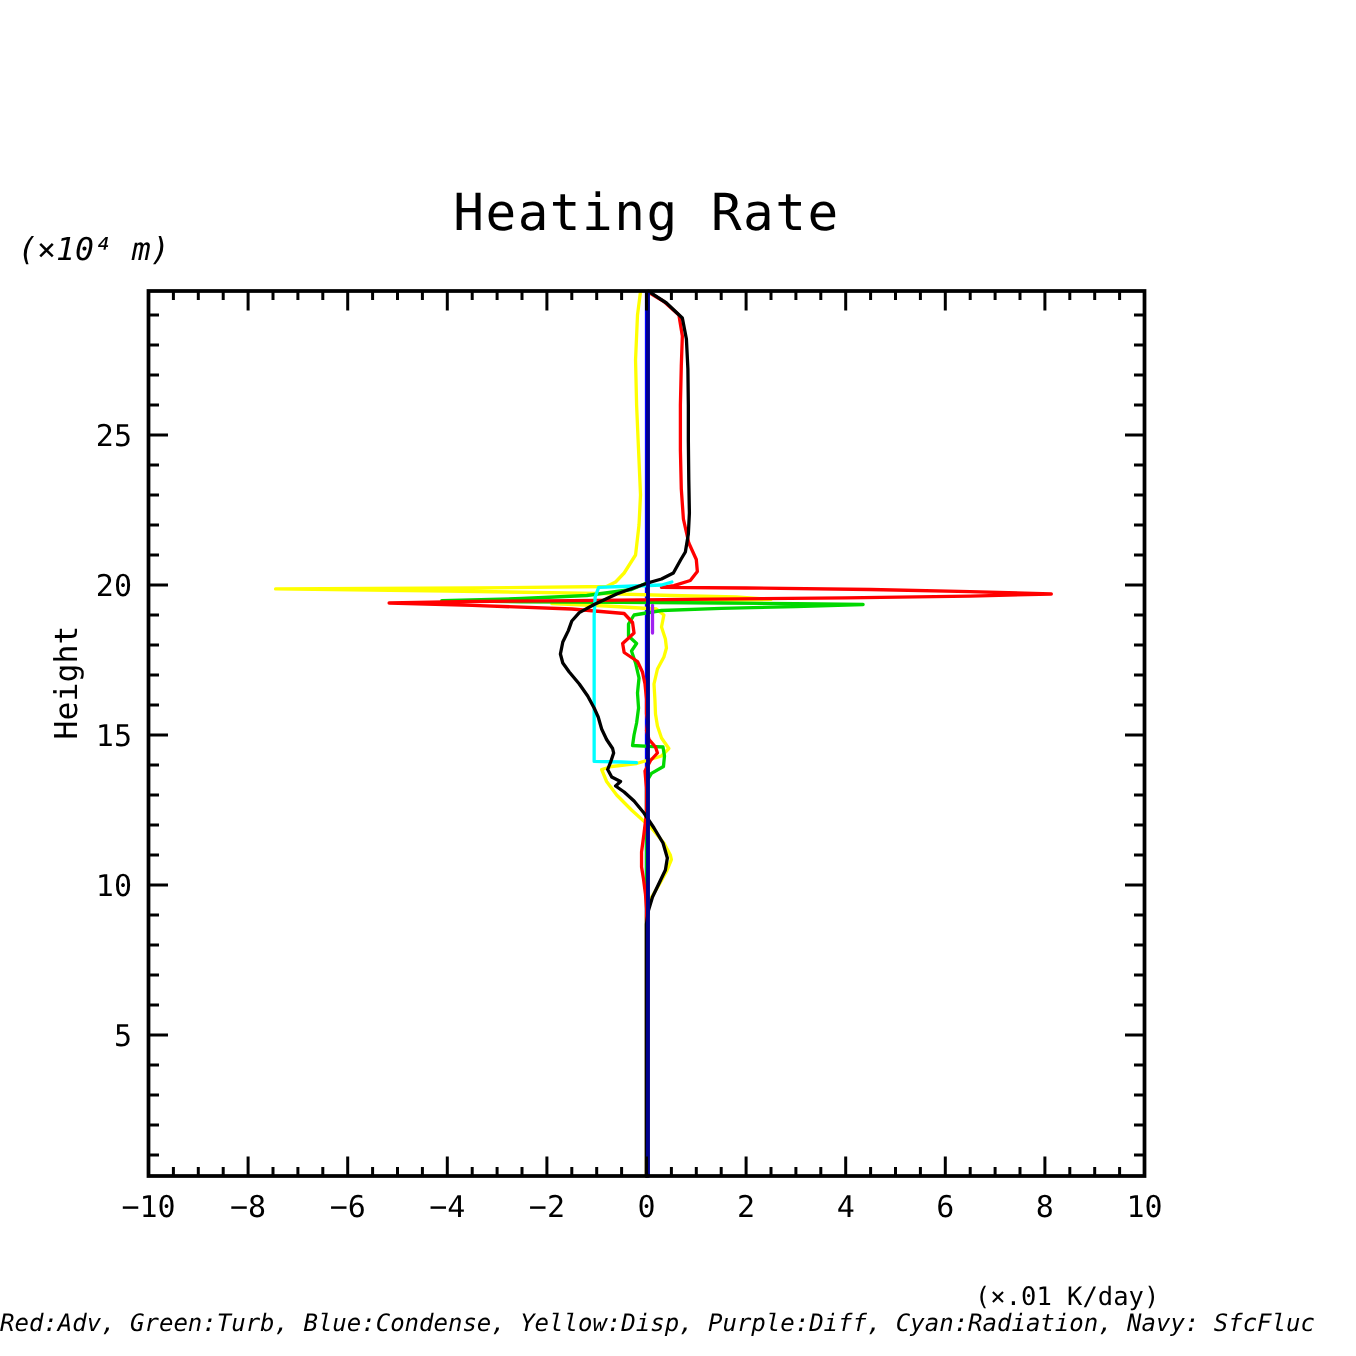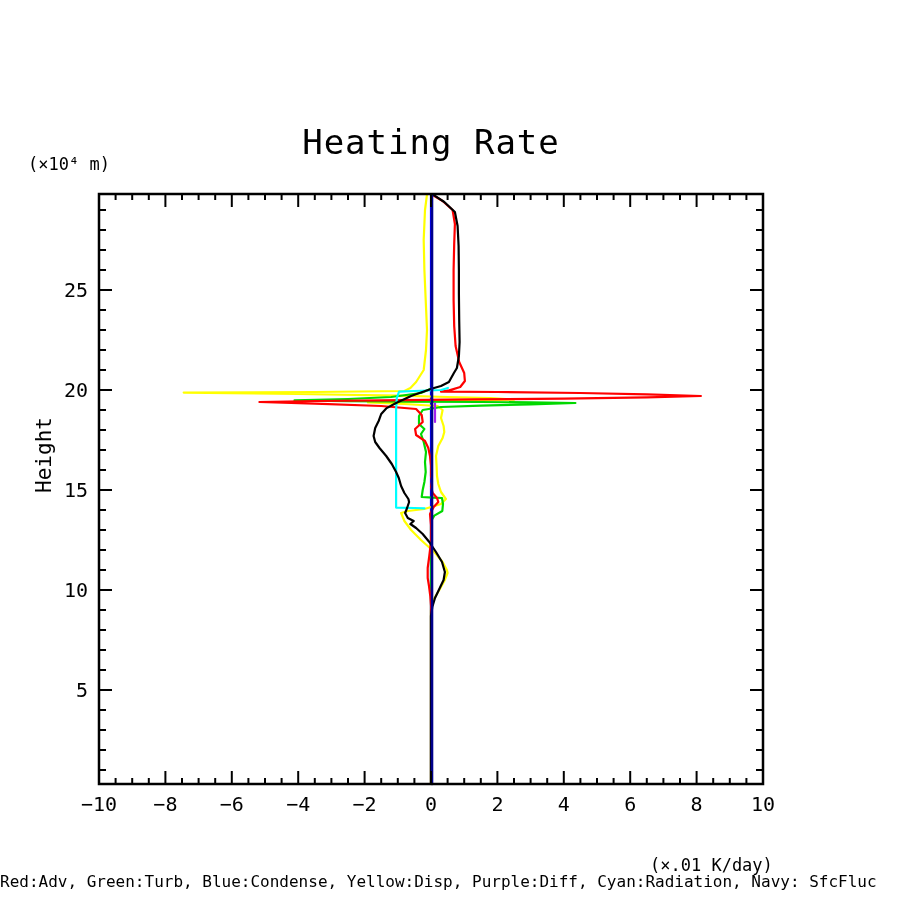--- a/index.html
+++ b/index.html
@@ -5,29 +5,29 @@
   html,body{margin:0;padding:0;background:#ffffff;}
   .canvas{
     position:relative;width:904px;height:904px;background:#ffffff;overflow:hidden;
     font-family:"DejaVu Sans Mono", monospace;color:#000;
   }
   svg#plot{position:absolute;left:0;top:0;}
   .title{
     position:absolute;left:99px;top:122px;width:664px;text-align:center;
     font-size:34px;letter-spacing:1px;white-space:pre;
   }
-  .yunit{position:absolute;left:28px;top:154px;font-size:17px;white-space:pre;}
+  .yunit{position:absolute;left:12px;top:154px;font-size:21px;white-space:pre;font-style:italic;}
   .ylab{
     position:absolute;left:44px;top:455px;font-size:21px;white-space:pre;
     transform:translate(-50%,-50%) rotate(-90deg);
   }
   .xlab{position:absolute;left:650px;top:855px;font-size:17px;white-space:pre;}
   .legend{
     position:absolute;left:0;top:872px;width:768px;text-align:center;
-    font-size:16px;white-space:pre;
+    font-size:16px;white-space:pre;font-style:italic;
   }
 </style>
 </head>
 <body>
 
 <div class="canvas">
   <svg id="plot" width="904" height="904" viewBox="0 0 904 904">
       <polyline points="431.0,784.0 431.0,194.4" fill="none" stroke="#0000ff" stroke-width="2.2" stroke-linejoin="round" stroke-linecap="round"></polyline>
       <polyline points="427.0,194.4 425.0,210.0 423.7,240.0 424.4,270.0 425.7,300.0 427.0,330.0 426.0,350.0 423.7,370.0 416.1,382.0 410.4,388.0 404.4,391.0 314.8,392.0 183.7,392.6 298.2,394.0 397.8,395.6 447.6,397.0 490.8,398.0 514.0,399.6 464.2,400.6 404.4,401.6 367.9,402.4 404.4,404.0 437.6,406.0 442.6,410.0 441.0,418.0 443.6,426.0 444.3,432.0 442.6,438.0 438.3,446.0 436.0,456.0 436.6,466.0 437.0,476.0 438.3,484.0 441.0,492.0 445.9,499.0 441.0,504.0 424.4,509.0 407.8,511.0 401.1,513.0 404.4,521.0 411.1,530.0 421.0,540.0 434.3,552.0 442.6,562.0 446.9,570.0 447.6,573.0 444.3,581.0 439.3,590.0 433.3,600.0 431.0,610.0 431.0,618.0 431.0,784.0" fill="none" stroke="#ffff00" stroke-width="2.2" stroke-linejoin="round" stroke-linecap="round"></polyline>
       <polyline points="432.7,388.0 421.0,393.0 391.2,397.0 348.0,399.0 294.5,400.4 348.0,401.2 414.4,401.6 480.8,402.0 530.6,402.4 575.4,403.0 530.6,404.4 480.8,405.6 441.0,407.0 422.7,410.0 419.0,416.0 419.0,424.0 424.4,429.0 421.0,434.0 423.7,442.0 426.0,452.0 425.0,462.0 425.7,472.0 424.4,482.0 422.7,490.0 421.7,497.0 432.7,497.6 442.0,498.0 443.0,504.0 442.3,511.0 434.3,515.6 431.7,520.0 431.0,526.0 431.0,784.0" fill="none" stroke="#00d800" stroke-width="2.2" stroke-linejoin="round" stroke-linecap="round"></polyline>

